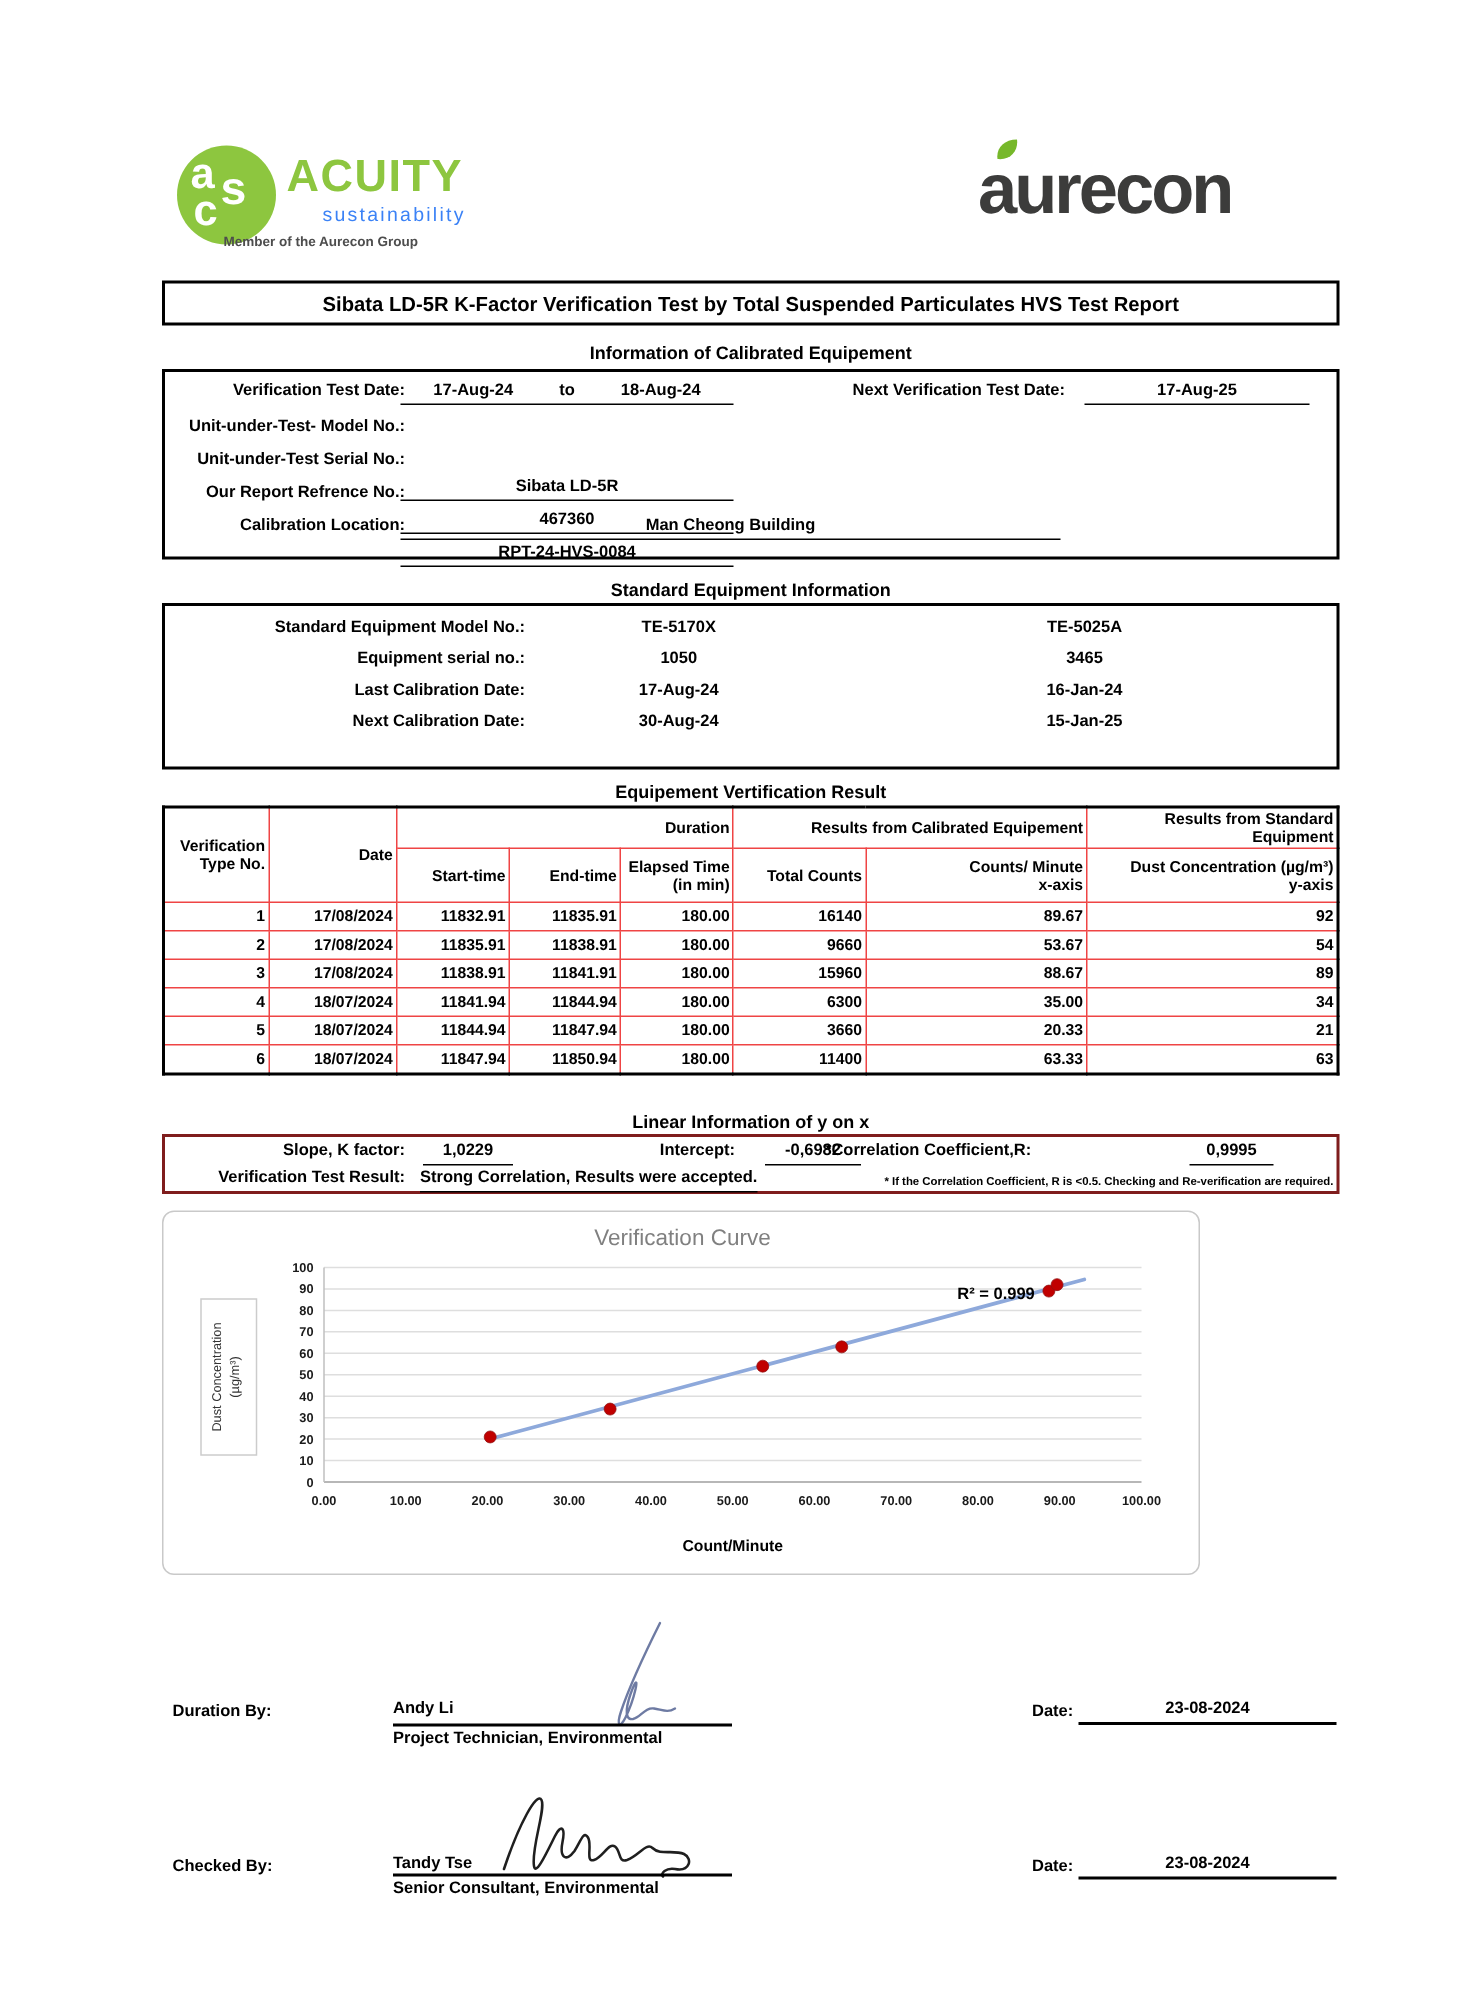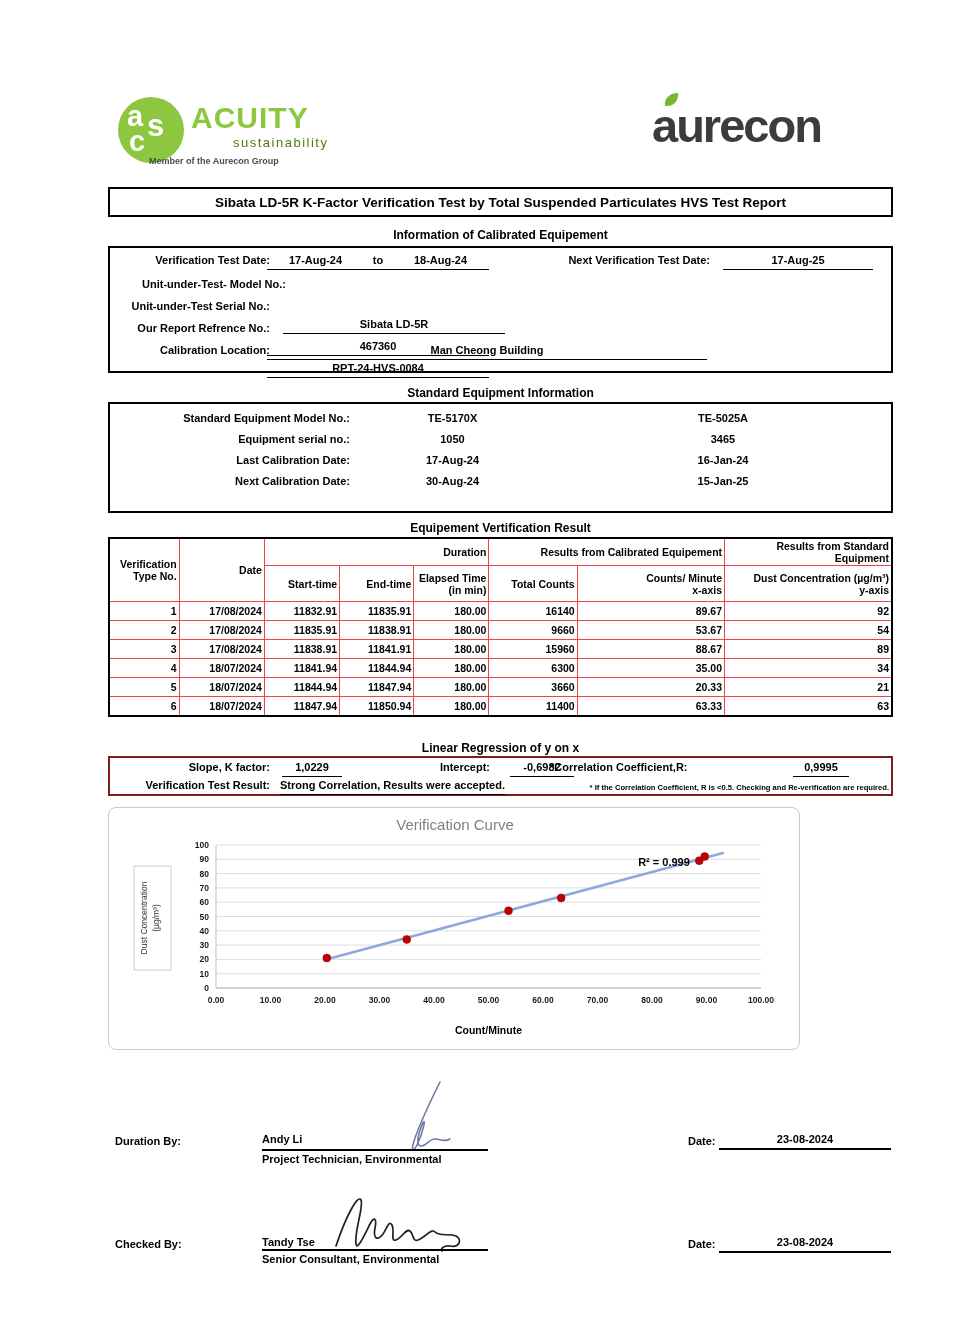--- a/index.html
+++ b/index.html
@@ -7,21 +7,21 @@
   #page { position:relative; width:974px; height:1328px; background:#ffffff; margin:0 auto; overflow:hidden; color:#000; }
 
   
   .acuity { position:absolute; left:118px; top:95px; width:300px; height:80px; }
   .acuity-circle { position:absolute; left:0; top:2px; width:66px; height:66px; border-radius:50%; background:#8dc63f; overflow:hidden; }
   .acuity-circle span { position:absolute; color:#fff; font-weight:bold; line-height:1; }
   .mono-a { left:9px;  top:5px;  font-size:29px; }
   .mono-s { left:29px; top:13px; font-size:31px; }
   .mono-c { left:11px; top:30px; font-size:29px; }
   .acuity-name { position:absolute; left:73px; top:6px; font-size:30px; font-weight:bold; color:#8dc63f; letter-spacing:1px; }
-  .acuity-sub  { position:absolute; left:115px; top:40px; font-size:13px; color:#4d7c0f; letter-spacing:1.5px; }
+  .acuity-sub  { position:absolute; left:97px; top:40px; font-size:13px; color:#3b82f6; letter-spacing:1.5px; }
   .acuity-tag  { position:absolute; left:31px; top:61px; font-size:9px; font-weight:bold; color:#4d4d4d; }
 
   .aurecon { position:absolute; left:652px; top:92px; width:260px; height:70px; }
   .aurecon-leaf { position:absolute; left:11px; top:0; }
   .aurecon-word { position:absolute; left:0; top:8px; font-size:47px; font-weight:bold; letter-spacing:-2px; color:#3c3c3b; line-height:1.1; }
 
   
   .title-box { position:absolute; left:108px; top:187px; width:785px; height:30px; border:2px solid #000;
                display:flex; align-items:center; justify-content:center; font-size:13.5px; font-weight:bold; }
 
@@ -104,21 +104,21 @@
     <div class="irow" style="top:6px; left:0; width:785px;">
       <span class="ilabel">Verification Test Date:</span>
       <span class="idates">
         <span>17-Aug-24</span>
         <span class="toword">to</span>
         <span>18-Aug-24</span>
       </span>
       <span class="inext-label">Next Verification Test Date:</span>
       <span class="inext-zone">17-Aug-25</span>
     </div>
-    <div class="irow" style="top:30px; left:16px; width:785px;padding-left:13px;">
+    <div class="irow" style="top:30px; left:0; width:785px;padding-left:13px;">
       <span class="ilabel">Unit-under-Test- Model No.:</span>
       <span class="izone">Sibata LD-5R</span>
     </div>
     <div class="irow" style="top:52px; left:0; width:785px;">
       <span class="ilabel">Unit-under-Test Serial No.:</span>
       <span class="izone">467360</span>
     </div>
     <div class="irow" style="top:74px; left:0; width:785px;">
       <span class="ilabel">Our Report Refrence No.:</span>
       <span class="izone">RPT-24-HVS-0084</span>
@@ -245,21 +245,21 @@
           <td>11847.94</td>
           <td>11850.94</td>
           <td>180.00</td>
           <td>11400</td>
           <td>63.33</td>
           <td>63</td>
         </tr>
       </tbody>
   </table>
 
-  <div class="sec-heading" style="top:741px;">Linear Regression of y on x</div>
+  <div class="sec-heading" style="top:741px;">Linear Information of y on x</div>
   <div class="reg-box">
     <span class="abs" style="top:3px; left:0; width:160px; text-align:right;">Slope, K factor:</span>
     <span class="abs r-underline" style="top:3px; left:172px; width:60px;">1,0229</span>
     <span class="abs" style="top:3px; left:280px; width:100px; text-align:right;">Intercept:</span>
     <span class="abs r-underline" style="top:3px; left:400px; width:64px;">-0,6982</span>
     <span class="abs" style="top:3px; left:440px; width:160px; ">*Correlation Coefficient,R:</span>
     <span class="abs r-underline" style="top:3px; left:683px; width:56px;">0,9995</span>
     <span class="abs" style="top:21px; left:0; width:160px; text-align:right;">Verification Test Result:</span>
     <span class="abs" style="top:21px; left:170px; border-bottom:1.5px solid #000; height:16px;">Strong Correlation, Results were accepted.</span>
     <span class="abs reg-note" style="top:25px; left:463px; width:316px; text-align:right;">* If the Correlation Coefficient, R is &lt;0.5. Checking and Re-verification are required.</span>

